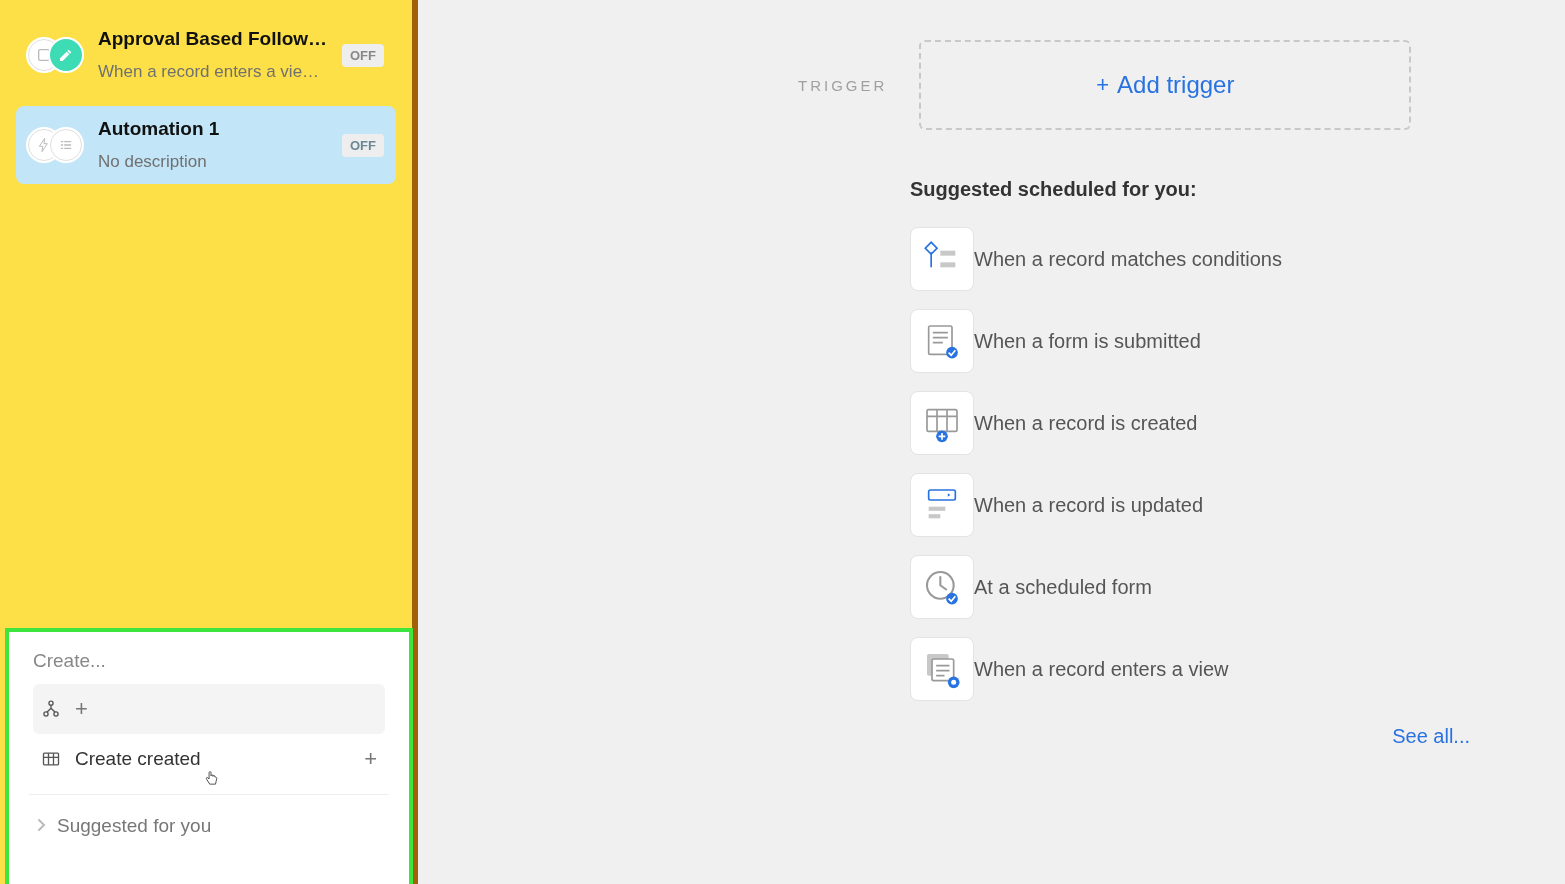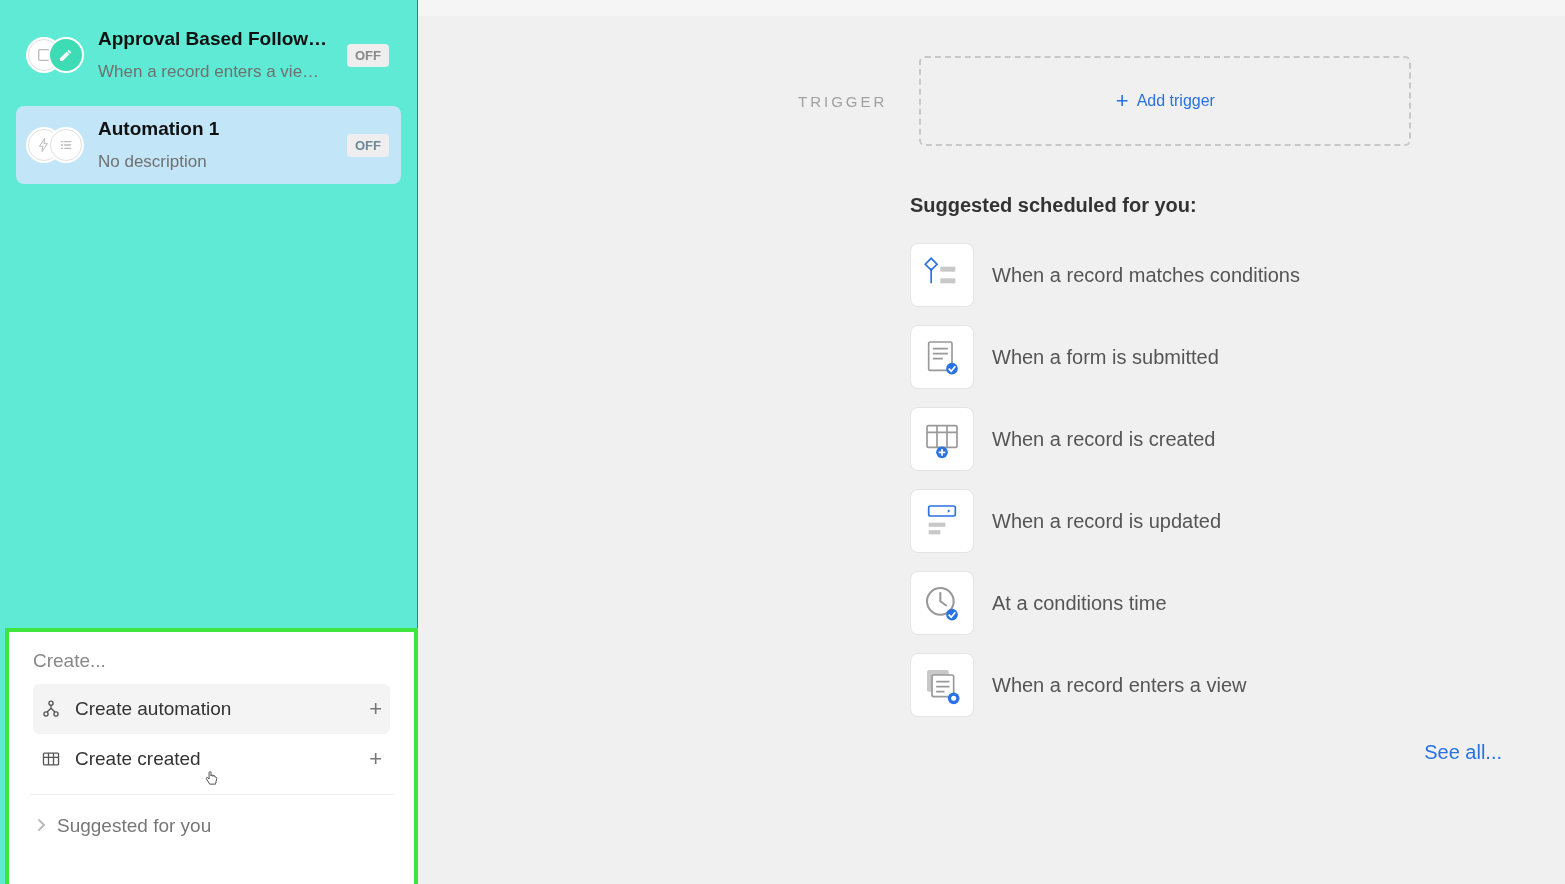--- a/index.html
+++ b/index.html
@@ -13,22 +13,22 @@
 
 .layout {
   display: flex;
   height: 100%;
 }
 
 
 .sidebar {
   width: 418px;
   height: 100%;
-  background: #5eead4;
-  border-right: 1px solid #a16207;
+  background: #fde047;
+  border-right: 6px solid #a16207;
   display: flex;
   flex-direction: column;
   position: relative;
 }
 
 .automation-list {
   padding: 16px;
   display: flex;
   flex-direction: column;
   gap: 12px;
@@ -152,24 +152,23 @@
   top: 86px;
   font-size: 14px;
   color:#444;
   pointer-events:none;
 }
 
 
 .main {
   flex: 1;
   background: #f0f0f0;
-  padding: 40px 63px 40px 380px;
+  padding: 40px 95px 40px 380px;
   position: relative;
   overflow:auto;
-  margin-top:16px;
 }
 .trigger-row {
   display: flex;
   align-items: center;
   gap: 32px;
   margin-bottom: 48px;
 }
 .trigger-label {
   font-size: 15px;
   letter-spacing: 3px;
@@ -188,35 +187,34 @@
   max-width: 492px;
 }
 .add-trigger-box .plus {
   color: #2872e1;
   font-size: 22px;
   margin-right: 8px;
   font-weight: 400;
 }
 .add-trigger-box .txt {
   color: #2872e1;
-  font-size: 16px;
+  font-size: 24px;
   font-weight: 500;
 }
 
 .suggest-heading {
   font-size: 20px;
   font-weight: 600;
   color: #333;
   margin-left: 112px;
   margin-bottom: 26px;
 }
 .trigger-option {
   display: flex;
   align-items: center;
-  gap: 18px;
   margin-left: 112px;
   margin-bottom: 18px;
   cursor: pointer;
 }
 .trigger-icon-box {
   width: 64px;
   height: 64px;
   border: 1px solid #e4e4e4;
   border-radius: 8px;
   background:#fff;
@@ -295,21 +293,20 @@
 
       <div class="create-row hover" style="position:relative;">
         <span class="row-icon">
           <svg viewBox="0 0 24 24" width="20" height="20">
               <circle cx="12" cy="5" r="2.5" fill="none" stroke="#555" stroke-width="1.6"></circle>
               <circle cx="6" cy="18" r="2.5" fill="none" stroke="#555" stroke-width="1.6"></circle>
               <circle cx="18" cy="18" r="2.5" fill="none" stroke="#555" stroke-width="1.6"></circle>
               <path d="M12 8v3M12 11l-5 5M12 11l5 5" stroke="#555" stroke-width="1.6" fill="none"></path>
             </svg>
         </span>
-        <span class="row-label">Create automation</span>
         <span class="plus">+</span>
         <span class="cursor-hand">
           <svg width="16" height="18" viewBox="0 0 24 28">
               <path d="M9 4v10l-2-2c-1-1-3 0-2 2l5 8h9l2-9c0-2-2-2-2-2h-1v-1c0-2-3-2-3 0v-1c0-2-3-2-3 0V4c0-2-3-2-3 0z" fill="#fff" stroke="#333" stroke-width="1.3"></path>
             </svg>
         </span>
       </div>
 
       <div class="create-row">
         <span class="row-icon">
@@ -396,21 +393,21 @@
 
     <div class="trigger-option">
       <div class="trigger-icon-box">
         <svg viewBox="0 0 48 48">
             <circle cx="22" cy="22" r="16" fill="none" stroke="#999" stroke-width="2.5"></circle>
             <path d="M22 12v10l7 5" stroke="#999" stroke-width="2.5" fill="none" stroke-linecap="round"></path>
             <circle cx="36" cy="38" r="7" fill="#2872e1"></circle>
             <path d="M32 38l3 3 5-6" stroke="#fff" stroke-width="2" fill="none"></path>
           </svg>
       </div>
-      <div class="trigger-option-label">At a conditions time</div>
+      <div class="trigger-option-label">At a scheduled form</div>
     </div>
 
     <div class="trigger-option">
       <div class="trigger-icon-box">
         <svg viewBox="0 0 48 48">
             <rect x="6" y="6" width="26" height="26" rx="2" fill="#c8c8c8"></rect>
             <rect x="12" y="12" width="26" height="26" rx="2" fill="#fff" stroke="#999" stroke-width="2"></rect>
             <path d="M17 20h16M17 26h16M17 32h10" stroke="#999" stroke-width="2"></path>
             <circle cx="38" cy="40" r="7" fill="#2872e1"></circle>
             <circle cx="38" cy="40" r="3" fill="#fff"></circle>

